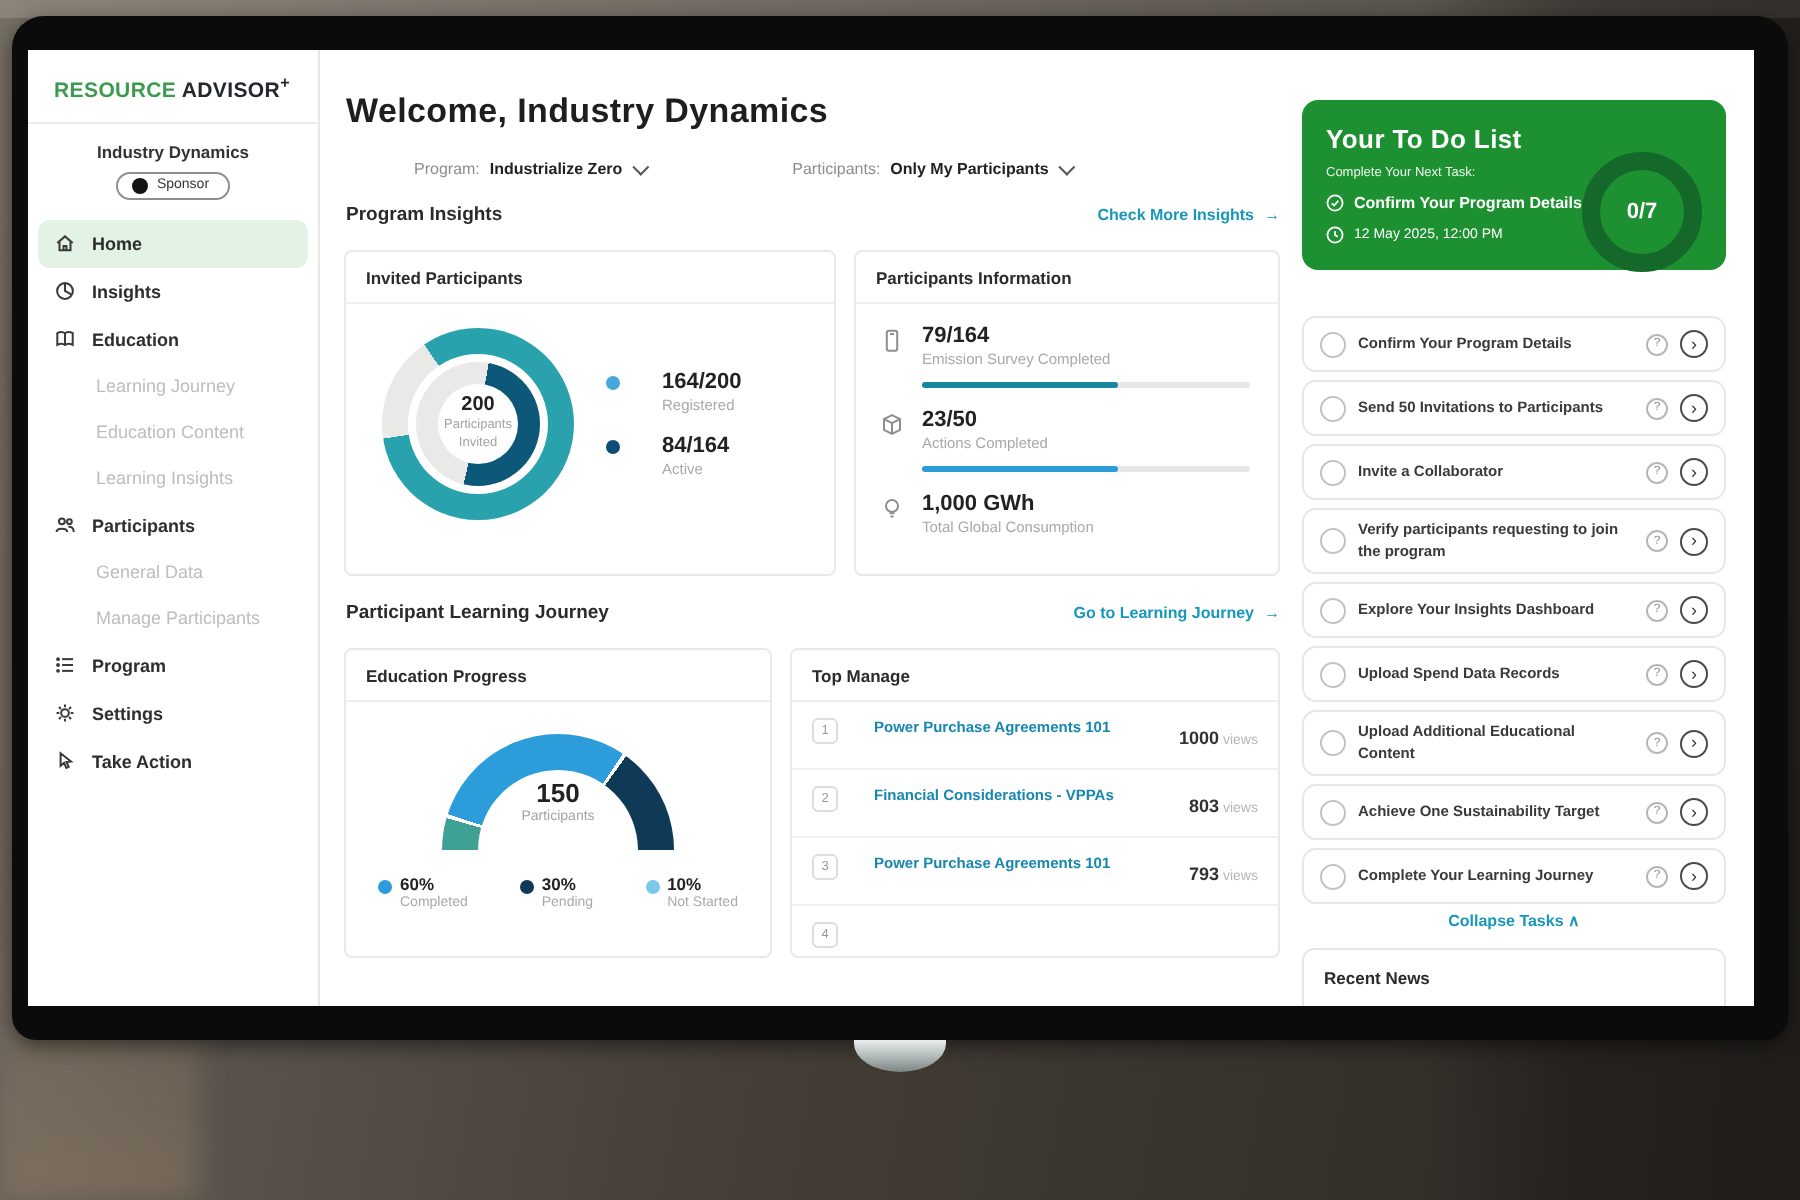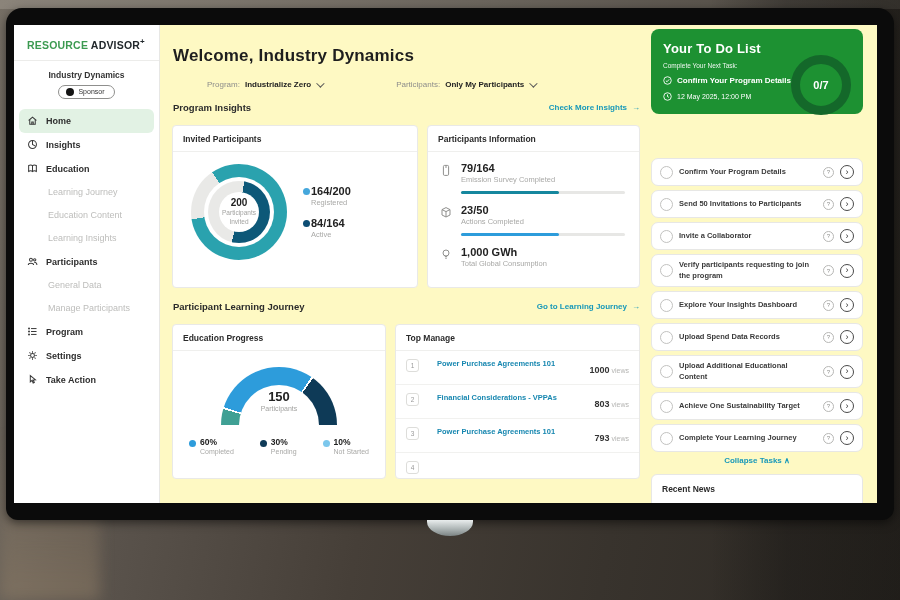--- a/index.html
+++ b/index.html
@@ -10,21 +10,21 @@
     background:linear-gradient(90deg,#8b847a,#6a645c 55%,#4b463f); }
   .bg-right { position:absolute; top:0; right:0; width:190px; height:100%;
     background:linear-gradient(90deg,rgba(0,0,0,0) 0%,rgba(10,10,10,.28) 40%,rgba(15,14,12,.4) 100%); }
   .bg-bottomleft { position:absolute; left:0; bottom:0; width:100px; height:170px;
     background:linear-gradient(180deg,rgba(140,122,98,0),rgba(160,138,110,.4)); filter:blur(7px); }
   .stand { position:absolute; left:427px; top:520px; width:46px; height:16px;
     background:linear-gradient(180deg,#e9eded,#aeb6b6 55%,#7c8484);
     border-radius:0 0 26px 26px / 0 0 16px 16px; }
   .monitor { position:absolute; left:6px; top:8px; width:888px; height:512px; background:#0b0b0b;
     border-radius:16px 16px 12px 12px; box-shadow:0 3px 10px rgba(0,0,0,.5); }
-  .screen { position:absolute; left:8px; top:17px; width:863px; height:478px; background:#fef9c3; overflow:hidden; }
+  .screen { position:absolute; left:8px; top:17px; width:863px; height:478px; background:#ffffff; overflow:hidden; }
 
   
   .sidebar { position:absolute; left:0; top:0; width:146px; height:100%; background:#fff; border-right:1px solid #e7e7e5; box-sizing:border-box; }
   .logo { padding:12px 10px 9px 13px; font-size:10.5px; font-weight:bold; border-bottom:1px solid #ececea; letter-spacing:.2px; }
   .brand-a { color:#3c9a51; } .brand-b { color:#22282c; }
   .brand-plus { color:#22282c; font-size:8px; vertical-align:super; }
   .org { text-align:center; font-size:8.5px; font-weight:bold; color:#333; margin-top:9px; }
   .badge { margin:5px auto 0; width:fit-content; border:1px solid #8f8f8d; border-radius:10px; padding:2px 9px 2px 7px; font-size:7px; color:#333; display:flex; align-items:center; gap:4px; background:#fff; }
   .badge-dot { width:8px; height:8px; border-radius:50%; background:#141414; display:inline-block; }
   .nav { margin-top:10px; }
@@ -56,21 +56,21 @@
   
   .donut-wrap { display:flex; align-items:center; gap:16px; padding:12px 10px 10px 18px; }
   .donut { position:relative; width:96px; height:96px; flex:none; }
   .ring-outer { position:absolute; inset:0; border-radius:50%; }
   .ring-outer-hole { position:absolute; inset:13px; border-radius:50%; background:#fff; }
   .ring-inner { position:absolute; inset:17px; border-radius:50%; }
   .ring-inner-hole { position:absolute; inset:28px; border-radius:50%; background:#fff; }
   .donut-center { position:absolute; inset:0; display:flex; flex-direction:column; align-items:center; justify-content:center; text-align:center; }
   .dc-value { font-size:10px; font-weight:bold; color:#222; }
   .dc-label { font-size:6.5px; color:#a3a3a1; width:48px; line-height:1.35; margin-top:1px; }
-  .leg-item { display:flex; gap:1px; align-items:flex-start; margin:10px 0; }
+  .leg-item { display:flex; gap:21px; align-items:flex-start; margin:10px 0; }
   .dot { width:7px; height:7px; border-radius:50%; margin-top:3px; flex:none; }
   .leg-val { font-size:11px; font-weight:bold; color:#222; }
   .leg-lab { font-size:7.5px; color:#a9a9a7; margin-top:1px; }
 
   
   .info-row { display:flex; gap:9px; padding:10px 12px 0; }
   .info-ic { width:12px; color:#8f8f8d; padding-top:2px; flex:none; }
   .info-val { font-size:11px; font-weight:bold; color:#222; }
   .info-lab { font-size:7.5px; color:#a9a9a7; margin-top:1px; }
   .bar { height:3px; background:#e7e7e5; border-radius:2px; margin:7px 14px 0 33px; }
@@ -92,21 +92,21 @@
   
   .lesson { display:flex; align-items:flex-start; gap:18px; padding:7.5px 10px; border-bottom:1px solid #f1f1ef; cursor:pointer; }
   .lesson:last-child { border-bottom:none;flex-direction:column; }
   .rank { width:11px; height:11px; border:1px solid #ddddda; border-radius:3px; font-size:6.5px; color:#999; display:flex; align-items:center; justify-content:center; flex:none; }
   .lesson-title { flex:1; font-size:7.5px; font-weight:bold; color:#1787b0; }
   .views-num { font-size:9px; font-weight:bold; color:#333; }
   .views-lab { font-size:7px; color:#b5b5b3; margin-left:2px; }
 
   
   .rightcol { position:absolute; left:637px; top:0; width:212px; height:478px; }
-  .todo-card { position:absolute; left:0; top:4px; width:100%; height:85px; border-radius:8px; box-sizing:border-box; padding:12px; color:#fff; background:#1d9132; }
+  .todo-card { position:absolute; left:0; top:25px; width:100%; height:85px; border-radius:8px; box-sizing:border-box; padding:12px; color:#fff; background:#1d9132; }
   .todo-title { font-size:13px; font-weight:bold; letter-spacing:.2px; }
   .todo-sub { font-size:6.5px; margin-top:6px; opacity:.92; }
   .todo-next { font-size:8px; font-weight:bold; margin-top:7px; display:flex; gap:5px; align-items:center; }
   .todo-due { font-size:7px; margin-top:7px; display:flex; gap:5px; align-items:center; }
   .todo-ring { position:absolute; right:12px; top:26px; width:60px; height:60px; border:9px solid #14682a; border-radius:50%; box-sizing:border-box; display:flex; align-items:center; justify-content:center; }
   .todo-ring span { font-size:11px; font-weight:bold; color:#fff; }
   .tasks { position:absolute; left:0; top:133px; width:100%; }
   .task { background:#fff; border:1px solid #e7e7e5; border-radius:7px; display:flex; align-items:center; gap:6px; padding:0 8px; min-height:26px; margin-bottom:4px; cursor:pointer; }
   .task-check { width:11px; height:11px; border:1px solid #c2c2c0; border-radius:50%; flex:none; }
   .task-label { flex:1; font-size:7.5px; font-weight:bold; color:#3a3a3a; line-height:1.4; padding:5px 0; }

